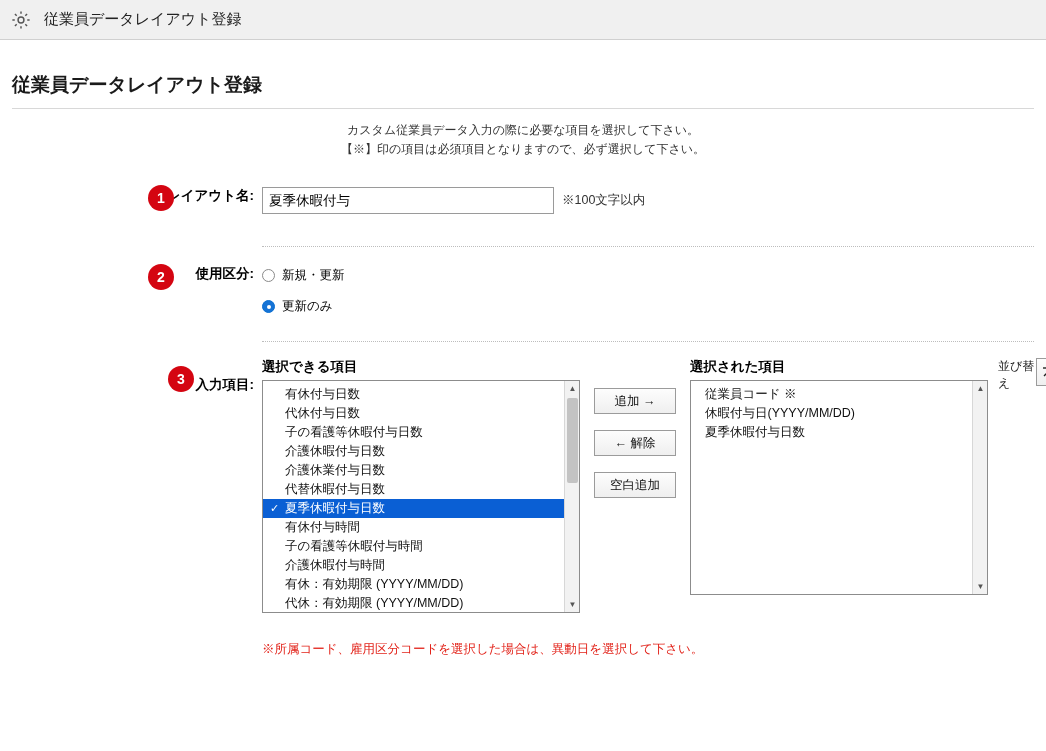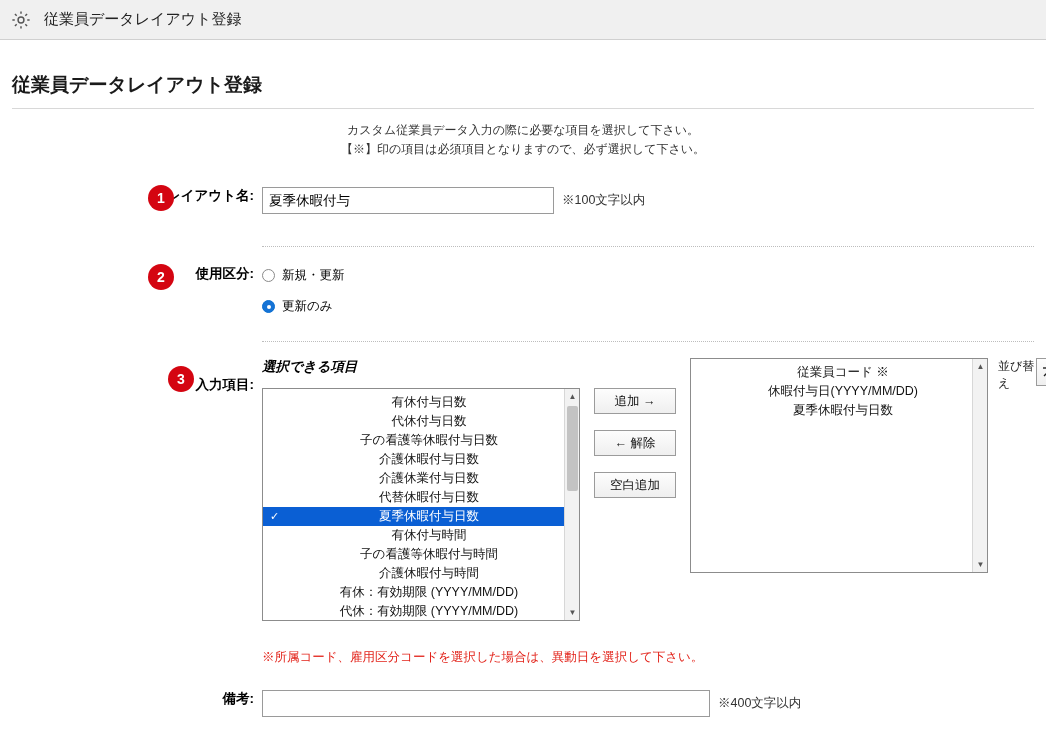--- a/index.html
+++ b/index.html
@@ -161,35 +161,33 @@
     display: flex;
     align-items: flex-start;
   }
   .list-col {
     display: flex;
     flex-direction: column;
   }
   .list-heading {
     font-weight: bold;
     font-size: 13.5px;
-    margin-bottom: 12px;
-    font-style: italic;
+    margin-bottom: 4px;
   }
   .listbox {
     border: 1px solid #8c8c8c;
     background: #fff;
     box-sizing: border-box;
     position: relative;
     overflow: hidden;
   }
   .listbox .items {
     padding: 4px 0 0 0;
     margin: 0;
     list-style: none;
-    text-align: center;
   }
   .listbox li {
     font-size: 12.5px;
     line-height: 19px;
     padding: 0 6px 0 22px;
     white-space: nowrap;
     position: relative;
     color: #111;
   }
   .listbox li.selected {
@@ -365,20 +363,21 @@
         </div>
       </div>
 
       <div class="mid-buttons">
         <div class="btn">追加 →</div>
         <div class="btn">← 解除</div>
         <div class="btn">空白追加</div>
       </div>
 
       <div class="list-col">
+        <div class="list-heading">選択された項目</div>
         <div class="listbox" style="width:298px; height:215px;">
           <ul class="items">
             <li style="padding-left:14px;">従業員コード ※</li>
             <li style="padding-left:14px;">休暇付与日(YYYY/MM/DD)</li>
             <li style="padding-left:14px;">夏季休暇付与日数</li>
           </ul>
           <div class="vscroll">
             <div class="arrow">▲</div>
             <div class="arrow" style="position:absolute; bottom:0;">▼</div>
           </div>
@@ -409,19 +408,14 @@
               <path d="M2 11h12"></path>
           </svg>
         </div>
       </div>
 
     </div>
   </div>
 
   <div style="margin-left:250px; margin-top:28px;" class="warn-text">※所属コード、雇用区分コードを選択した場合は、異動日を選択して下さい。</div>
 
-  <div class="section" style="margin-top:24px;">
-    <div class="field-label" style="width:250px;">備考:</div>
-    <input class="text-input" style="width: 448px;" value="">
-    <span class="note">※400文字以内</span>
-  </div>
 
 </div>
 
 </body></html>

